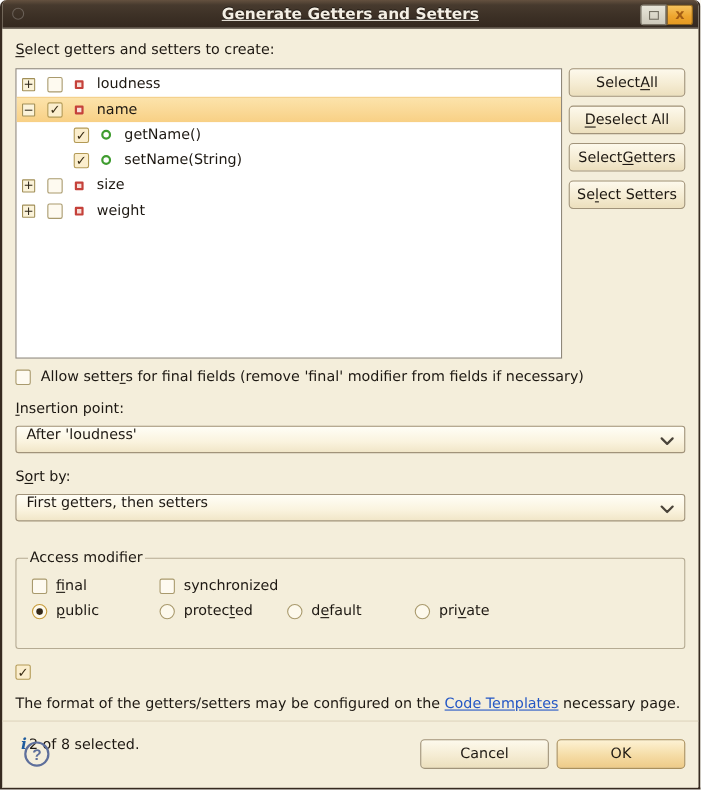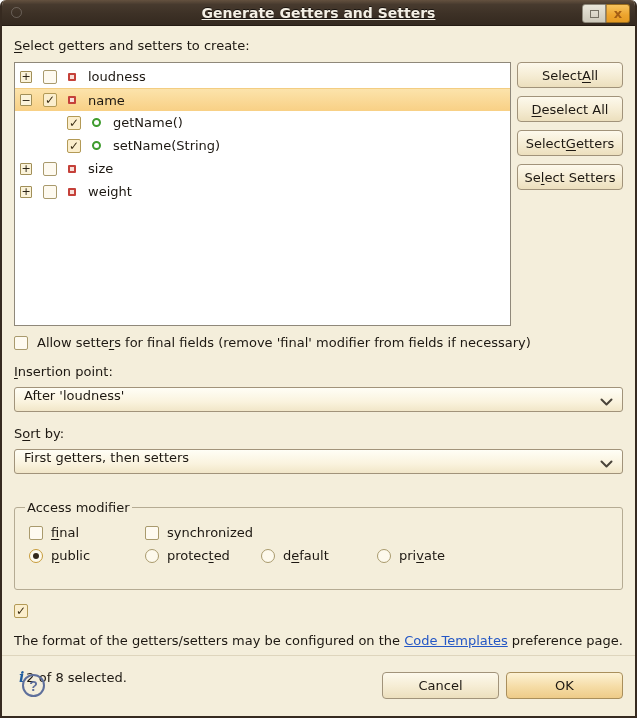--- a/index.html
+++ b/index.html
@@ -228,21 +228,21 @@
           <span class="radio"></span>
           <span class="clabel">pri<u>v</u>ate</span>
         </span>
       </div>
     </fieldset>
 
     <div class="chk-row gen-row">
       <span class="cb checked">✓</span>
     </div>
 
-    <div class="format-text"><span>The format of the getters/setters may be configured on the </span><a class="tpl-link">Code Templates</a><span> preference page.</span></div>
+    <div class="format-text"><span>The format of the getters/setters may be configured on the </span><a class="tpl-link">Code Templates</a><span> necessary page.</span></div>
 
     <div class="info-row">
       <span class="info-i">i</span>
       <span class="info-text">2 of 8 selected.</span>
     </div>
 
     <div class="sep-line"></div>
 
     <div class="footer">
       <button class="help-btn">?</button>

